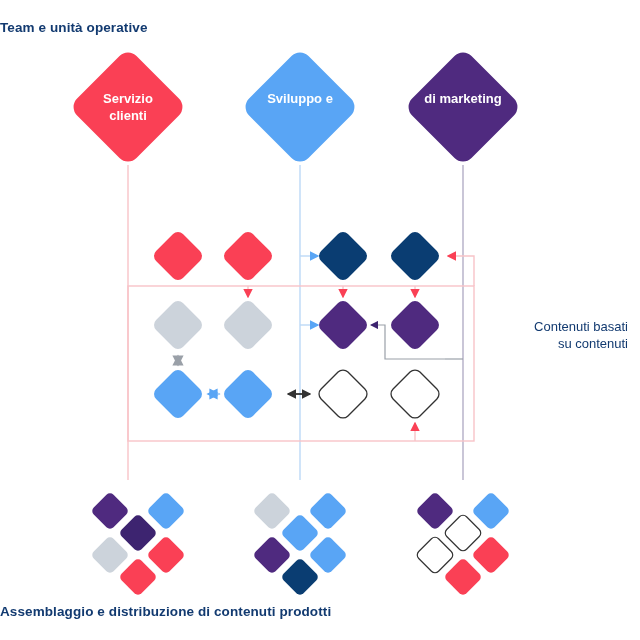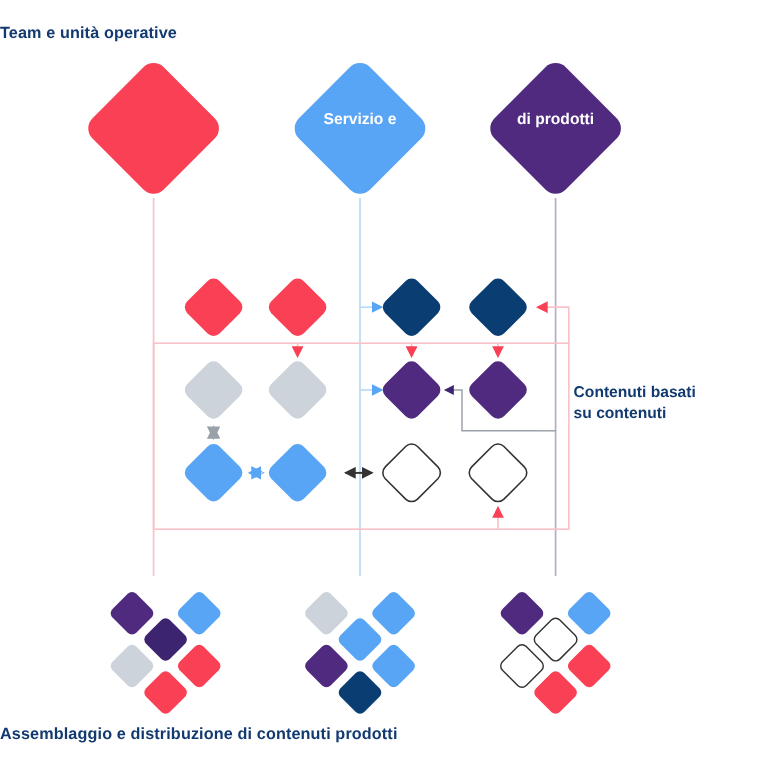--- a/index.html
+++ b/index.html
@@ -22,24 +22,24 @@
     letter-spacing:.1px;
   }
   #title-top{top:20px;}
   #title-bottom{top:604px;}
 
   .side-label{
     position:absolute;
     left:478px;top:318px;
     width:150px;
     color:#123a70;
-    font-weight:bold;
+    font-weight:normal;
     font-size:13px;
     line-height:17px;
-    text-align:left;
+    text-align:right;
   }
 
   .bigdia-label{
     position:absolute;
     color:#ffffff;
     font-weight:bold;
     font-size:13px;
     line-height:17px;
     text-align:center;
     width:140px;
@@ -177,22 +177,26 @@
 
   <div id="title-top" class="hdr-title">Team e unità operative</div>
 
   <div id="title-bottom" class="hdr-title">Assemblaggio e distribuzione di contenuti prodotti</div>
 
   <div class="side-label">
     <div>Contenuti basati</div>
     <div>su contenuti</div>
   </div>
 
+  <div class="bigdia-label" style="left:58px;top:90px;">
+    <div>Servizio</div>
+    <div>clienti</div>
+  </div>
 
   <div class="bigdia-label" style="left:230px;top:90px;">
-    <div>Servizio e</div>
+    <div>Sviluppo e</div>
   </div>
 
   <div class="bigdia-label" style="left:393px;top:90px;">
-    <div>di prodotti</div>
+    <div>di marketing</div>
   </div>
 
 </div>
 
 </body></html>

